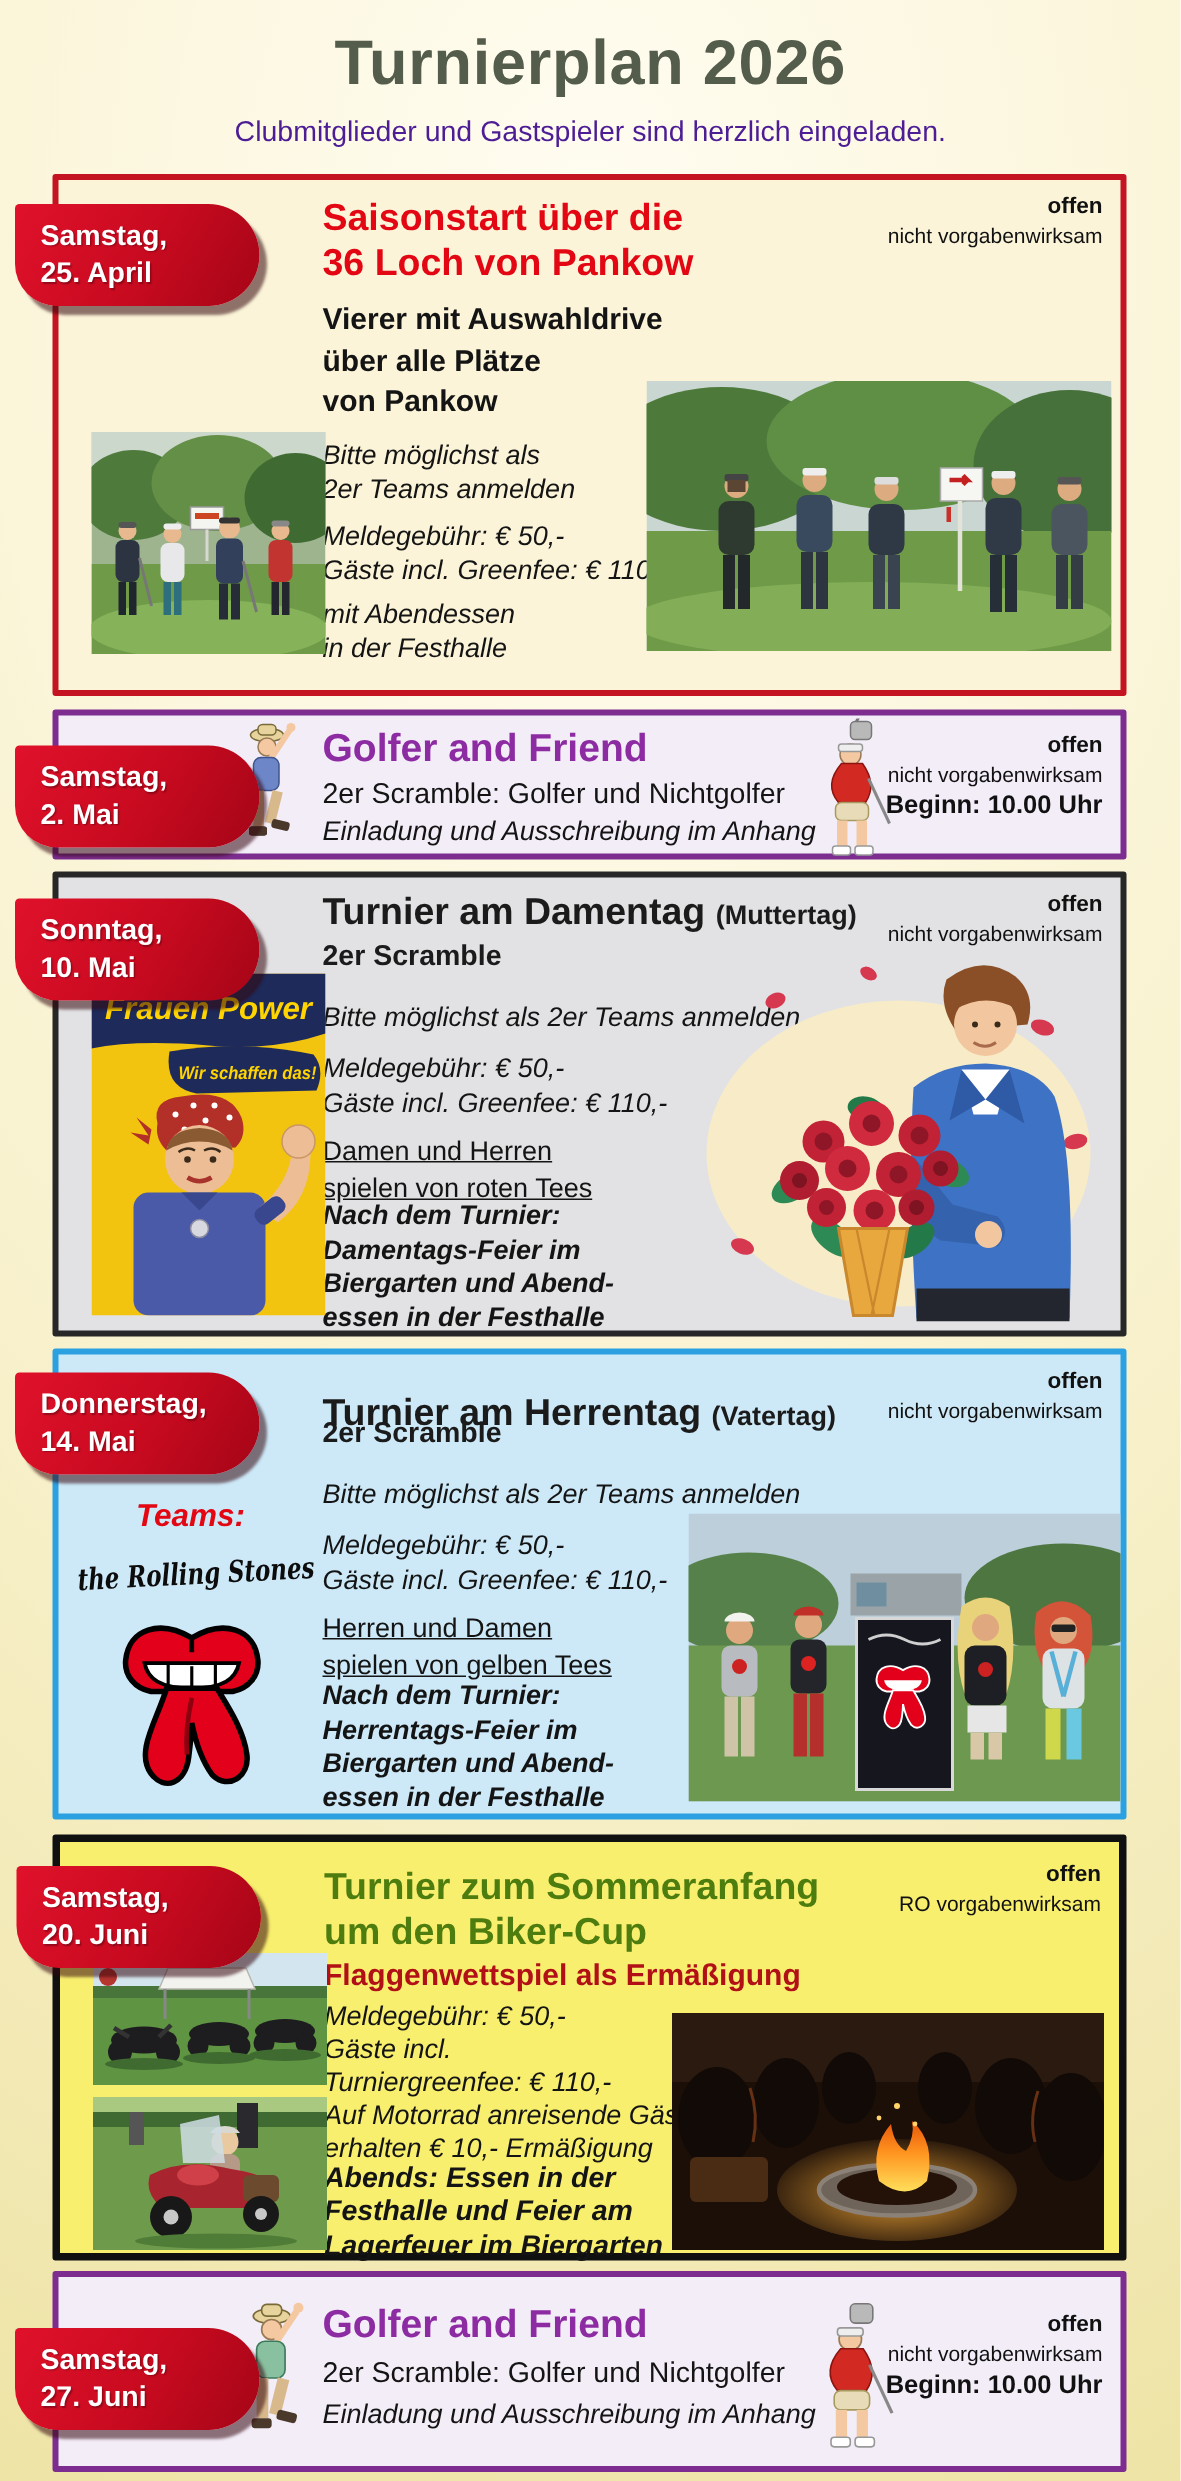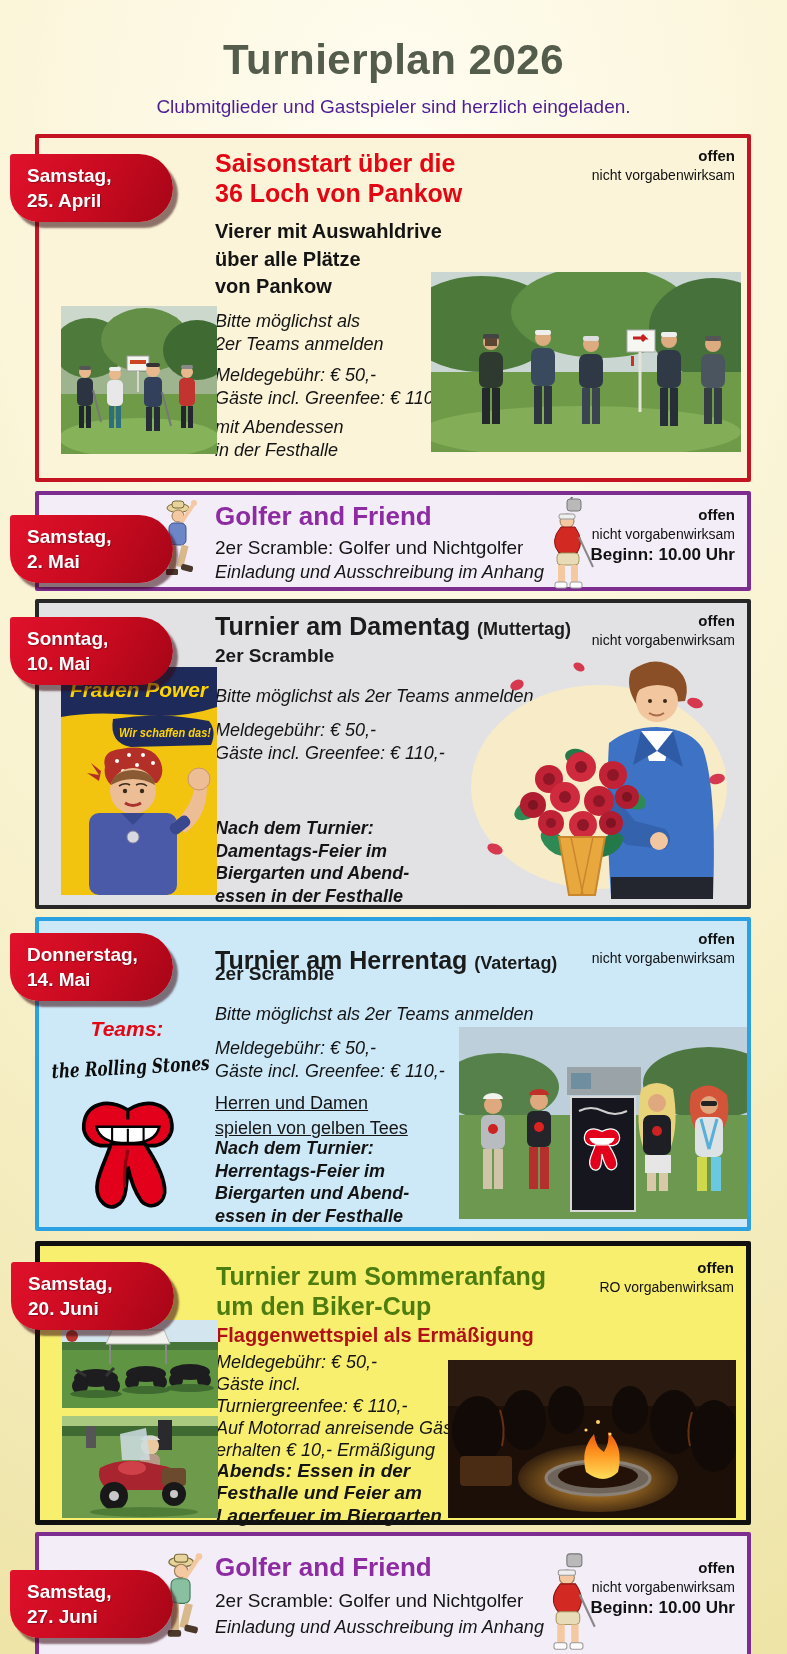--- a/index.html
+++ b/index.html
@@ -1,21 +1,21 @@
 <!DOCTYPE html>
 <html><head>
 <meta charset="utf-8">
 <style>
   html,body{margin:0;padding:0;}
   body{
     width:787px;height:1654px;overflow:hidden;
     font-family:"Liberation Sans",sans-serif;
     background:radial-gradient(130% 95% at 50% 10%, #fffdf2 0%, #f9f2cf 55%, #ebe09b 115%);
   }
-  header{ text-align:center; padding-top:36px; }
+  header{ text-align:center; padding-top:18px; }
   h1.page-title{
     margin:0; font-size:42px; font-weight:bold; color:#545c4b; letter-spacing:.5px;
   }
   p.page-subtitle{ margin:12px 0 0 0; font-size:19px; color:#4c1d95; }
 
   .card{
     position:relative; box-sizing:border-box;
     margin-left:35px; width:716px; border-radius:2px;
   }
   .card1{ margin-top:16px; height:348px; border:4px solid #c41421; background:#fbf4d8; }
@@ -210,20 +210,21 @@
 <section class="card card3">
   <div class="pill" style="top:14px">Sonntag,<br>10. Mai</div>
   <div class="status">
     <div class="s1">offen</div>
     <div class="s2">nicht vorgabenwirksam</div>
   </div>
   <h2 class="abs tx blk-title" style="top:8px;margin:0"><span>Turnier am Damentag</span> <span class="paren">(Muttertag)</span></h2>
   <div class="abs tx sub-bold" style="top:42px">2er Scramble</div>
   <div class="abs tx it" style="top:82px">Bitte möglichst als 2er Teams anmelden</div>
   <div class="abs tx it" style="top:116px">Meldegebühr: € 50,-<br>Gäste incl. Greenfee: € 110,-</div>
+  <div class="abs tx ul" style="top:170px">Damen und Herren<br>spielen von roten Tees</div>
   <div class="abs tx bi" style="top:214px">Nach dem Turnier:<br>Damentags-Feier im<br>Biergarten und Abend-<br>essen in der Festhalle</div>
 
   <svg class="abs ph" style="left:22px;top:64px" width="156" height="228" viewBox="0 0 156 228">
     <rect width="156" height="228" fill="#f2c40f"></rect>
     <path d="M0,0 H156 V40 Q120,52 78,48 Q30,44 0,50 Z" fill="#1e2a5a"></path>
     <text x="78" y="30" text-anchor="middle" font-family="Liberation Sans,sans-serif" font-size="21" font-style="italic" font-weight="bold" fill="#ffd400" textLength="138" lengthAdjust="spacingAndGlyphs">Frauen Power</text>
     <path d="M52,52 Q48,76 70,80 L150,78 Q156,64 148,54 Q100,44 52,52 Z" fill="#1e2a5a"></path>
     <text x="104" y="70" text-anchor="middle" font-family="Liberation Sans,sans-serif" font-size="12" font-style="italic" font-weight="bold" fill="#ffd400" textLength="92" lengthAdjust="spacingAndGlyphs">Wir schaffen das!</text>
     <path d="M44,100 Q40,84 60,82 Q92,76 100,96 Q104,108 96,116 L50,118 Q42,110 44,100 Z" fill="#b23028"></path>
     <g fill="#fff">

